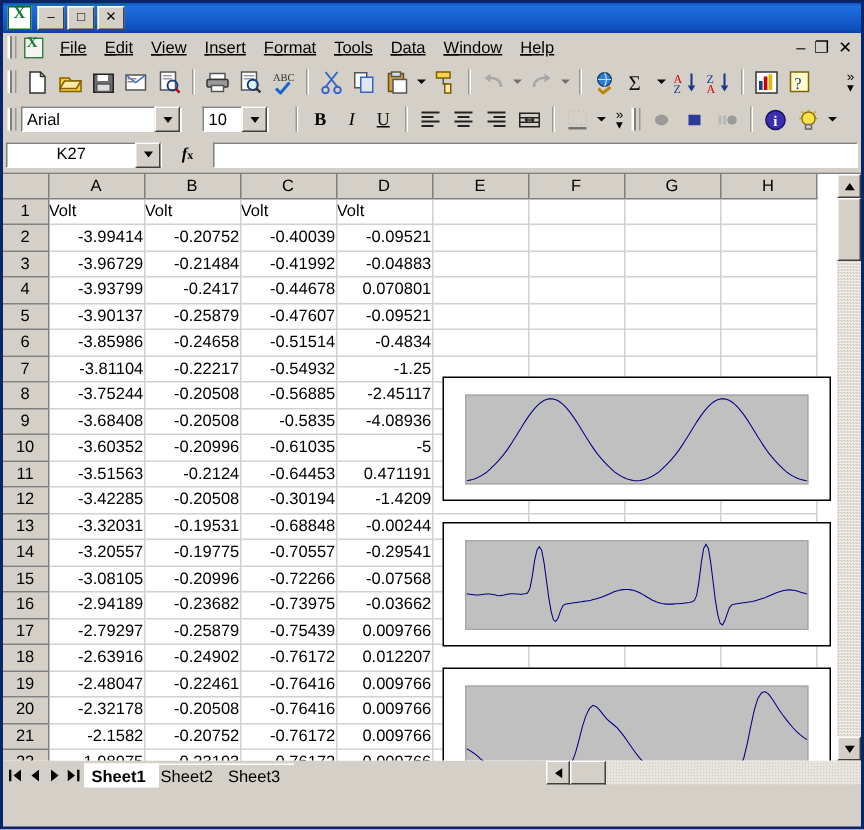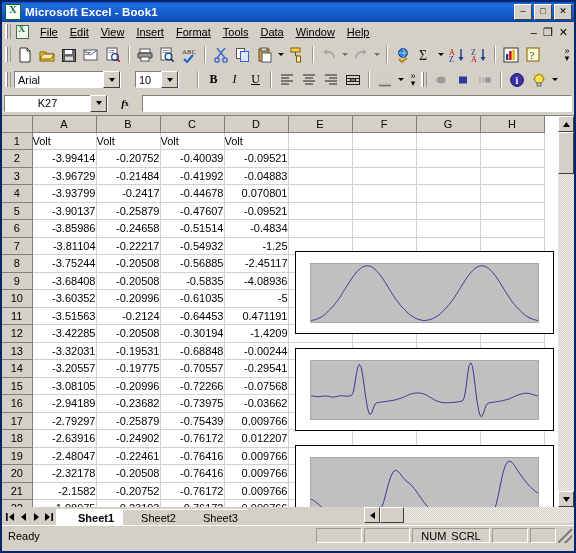--- a/index.html
+++ b/index.html
@@ -111,40 +111,39 @@
   .thumb{width:16px;background:#d4d0c8;border:1px solid;
          border-color:#fff #404040 #404040 #fff;box-sizing:border-box;}
   .hscroll{height:16px;background:repeating-conic-gradient(#d4d0c8 0% 25%,#f0eee8 0% 50%) 0 0/2px 2px;
            display:flex;align-items:center;}
 
   
   .tabbar{height:18px;display:flex;align-items:flex-end;background:#d4d0c8;padding-left:2px;}
   .navbtns{display:flex;align-items:center;height:16px;}
   .navbtn{width:13px;height:15px;display:flex;align-items:center;justify-content:center;
           font-size:8px;color:#000;}
-  .tab{height:15px;padding:0 9px 0 22px;font-size:11px;display:flex;align-items:center;
+  .tab{height:15px;padding:0 9px 0 5px;font-size:11px;display:flex;align-items:center;
        background:#d4d0c8;color:#000;position:relative;margin-right:-4px;
        border-top:1px solid #fff;}
   .tab.active{background:#fff;font-weight:bold;border-top:1px solid #fff;z-index:3;}
 
   
   .statusbar{height:19px;display:flex;align-items:center;background:#d4d0c8;
              border-top:1px solid #fff;font-size:11px;padding-left:6px;}
   .sbox{height:15px;border:1px solid;border-color:#9a9a94 #fff #fff #9a9a94;margin-right:2px;box-sizing:border-box;}
   .sgrip{width:14px;height:14px;margin-left:auto;margin-right:2px;
          background:linear-gradient(135deg,transparent 0 45%,#808080 45% 55%,transparent 55% 70%,#808080 70% 80%,transparent 80%);}
 </style>
 </head>
 <body>
 
 <div class="app">
 
   <div class="titlebar">
     <div class="title-ico"></div>
-    <div class="title-text">Microsoft Excel - Book1</div>
     <div class="tb-btns">
       <div class="tb-btn">–</div>
       <div class="tb-btn">□</div>
       <div class="tb-btn">✕</div>
     </div>
   </div>
 
   <div class="menubar">
     <div class="grip"></div>
     <div class="menu-ico"></div>
@@ -773,27 +772,14 @@
     <div class="hscroll" style="width:210px">
       <div class="sbtn">
         <svg width="5" height="7">
             <path d="M5 0L0 3.5 5 7z" fill="#000"></path>
           </svg>
         </div>
       <div class="thumb" style="height:16px;width:24px"></div>
     </div>
   </div>
 
-  <div class="statusbar">
-    <span>Ready</span>
-    <div style="flex:1 1 auto"></div>
-    <div class="sbox" style="width:46px"></div>
-    <div class="sbox" style="width:46px"></div>
-    <div class="sbox" style="width:78px;display:flex;align-items:center;justify-content:center;gap:5px">
-      <span>NUM</span>
-      <span>SCRL</span>
-    </div>
-    <div class="sbox" style="width:36px"></div>
-    <div class="sbox" style="width:26px"></div>
-    <div class="sgrip"></div>
-  </div>
 
 </div>
 
 </body></html>

